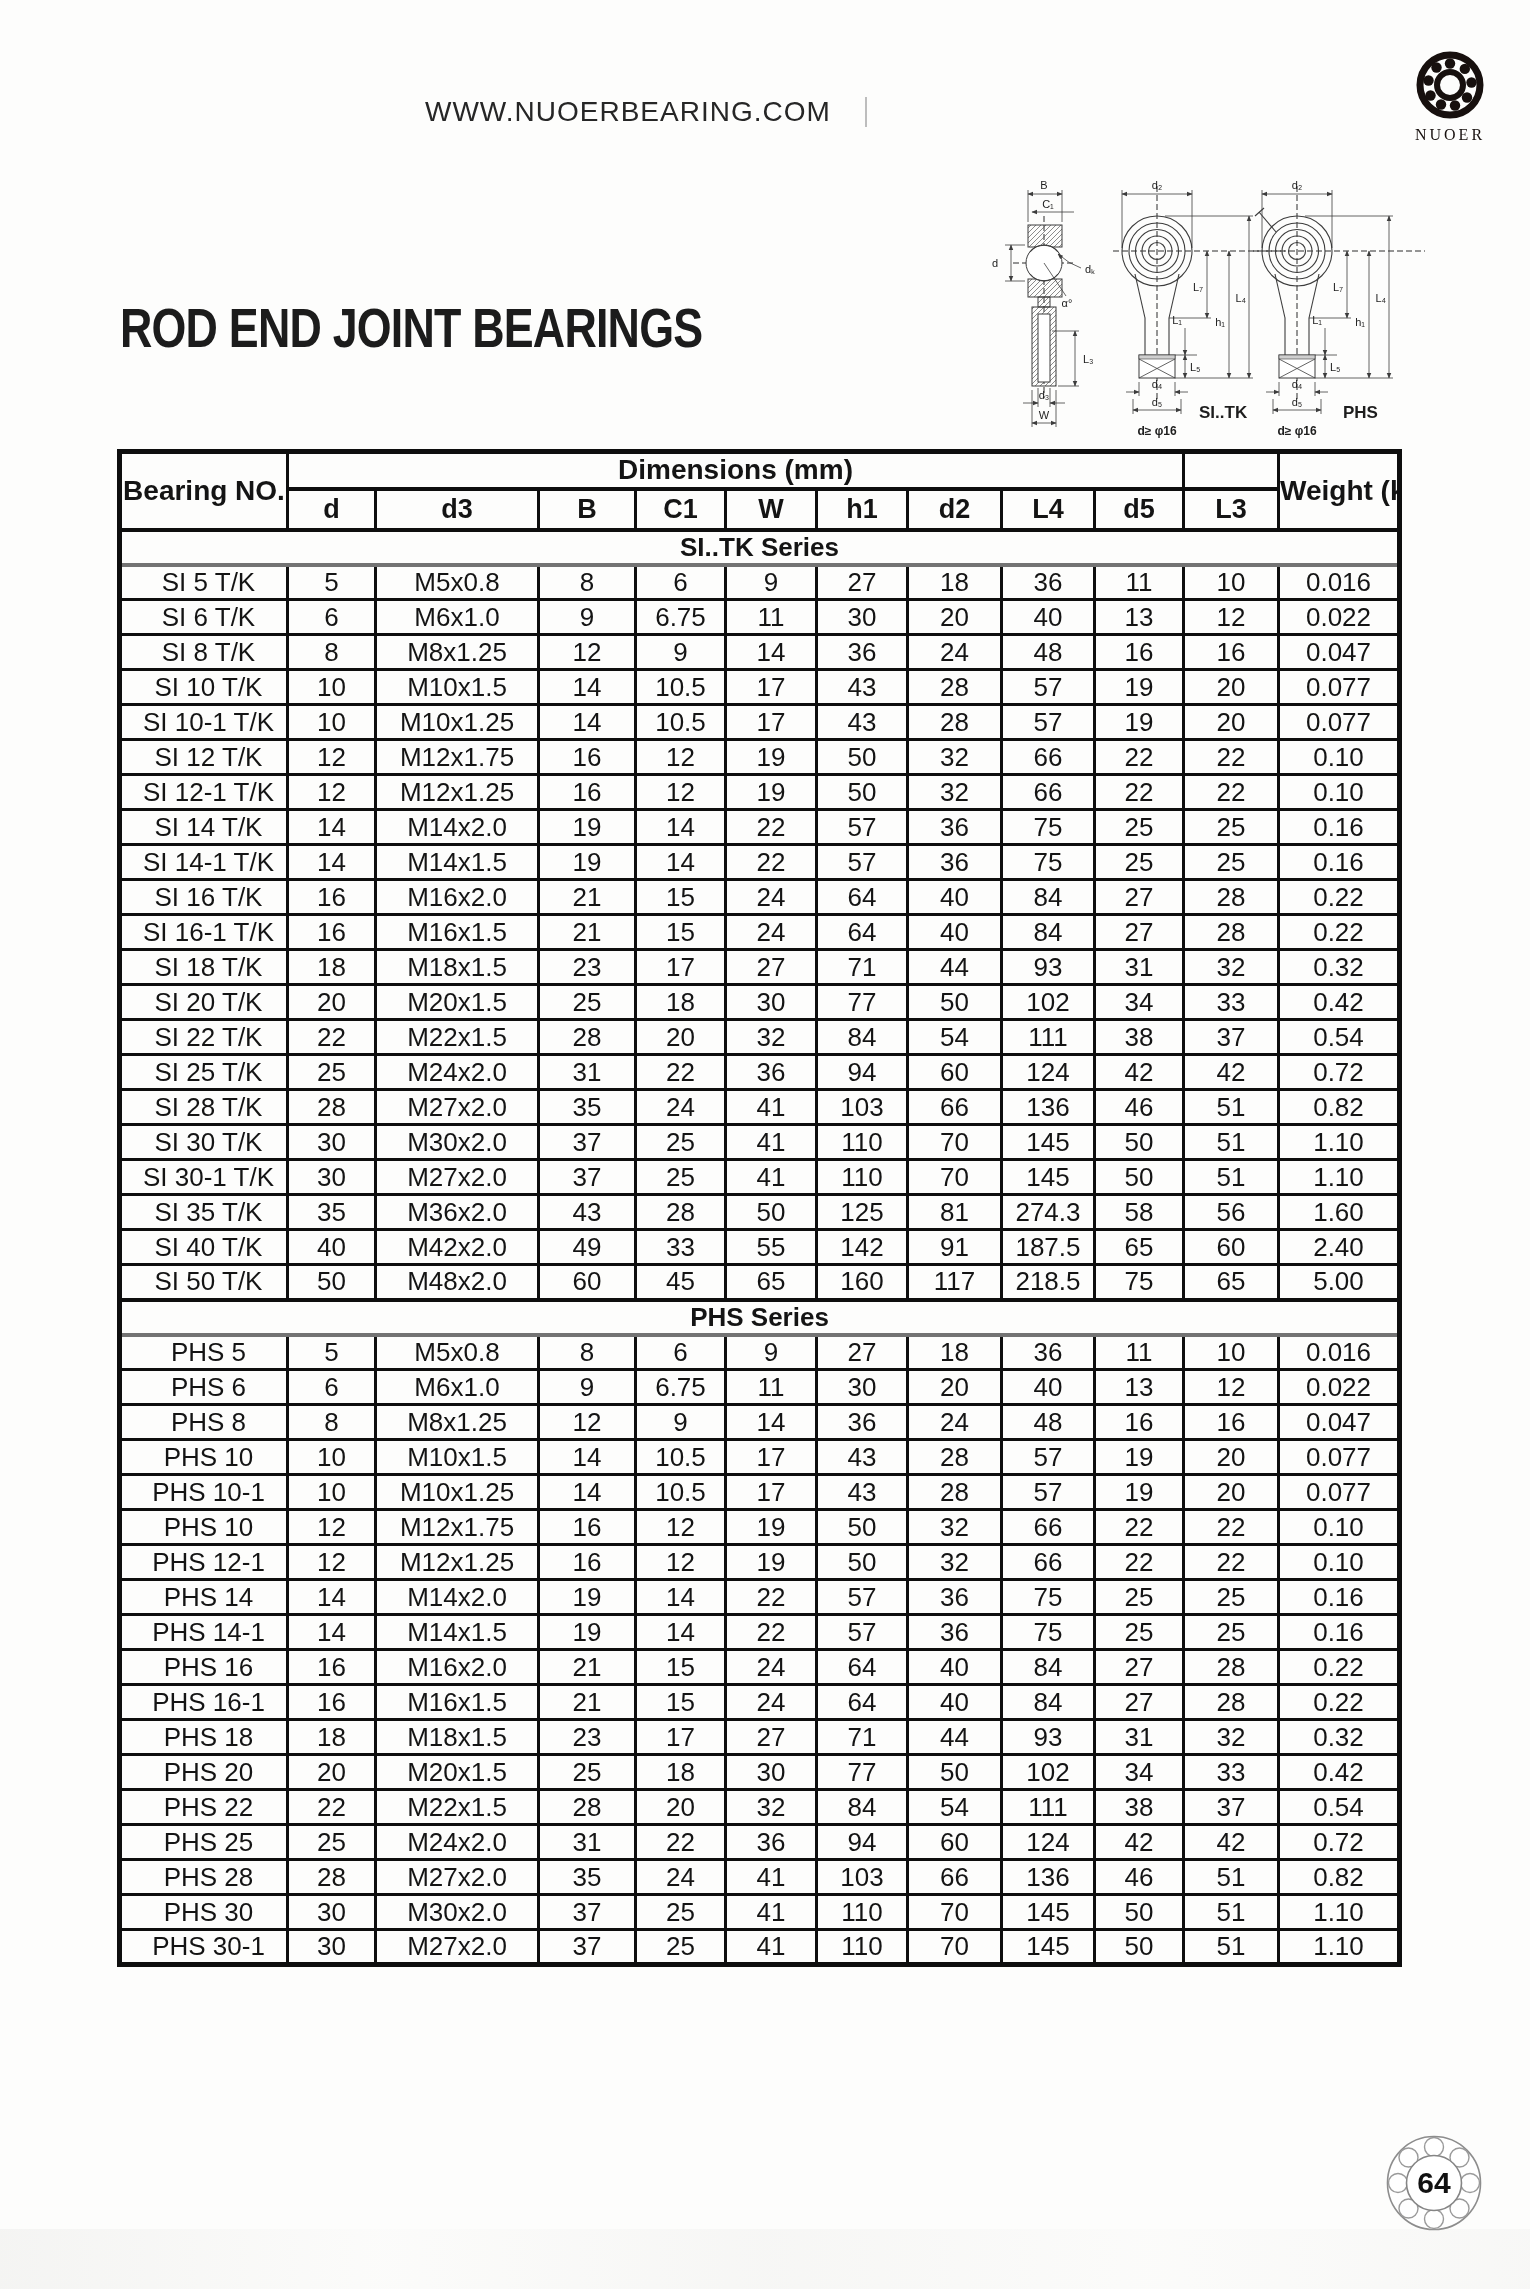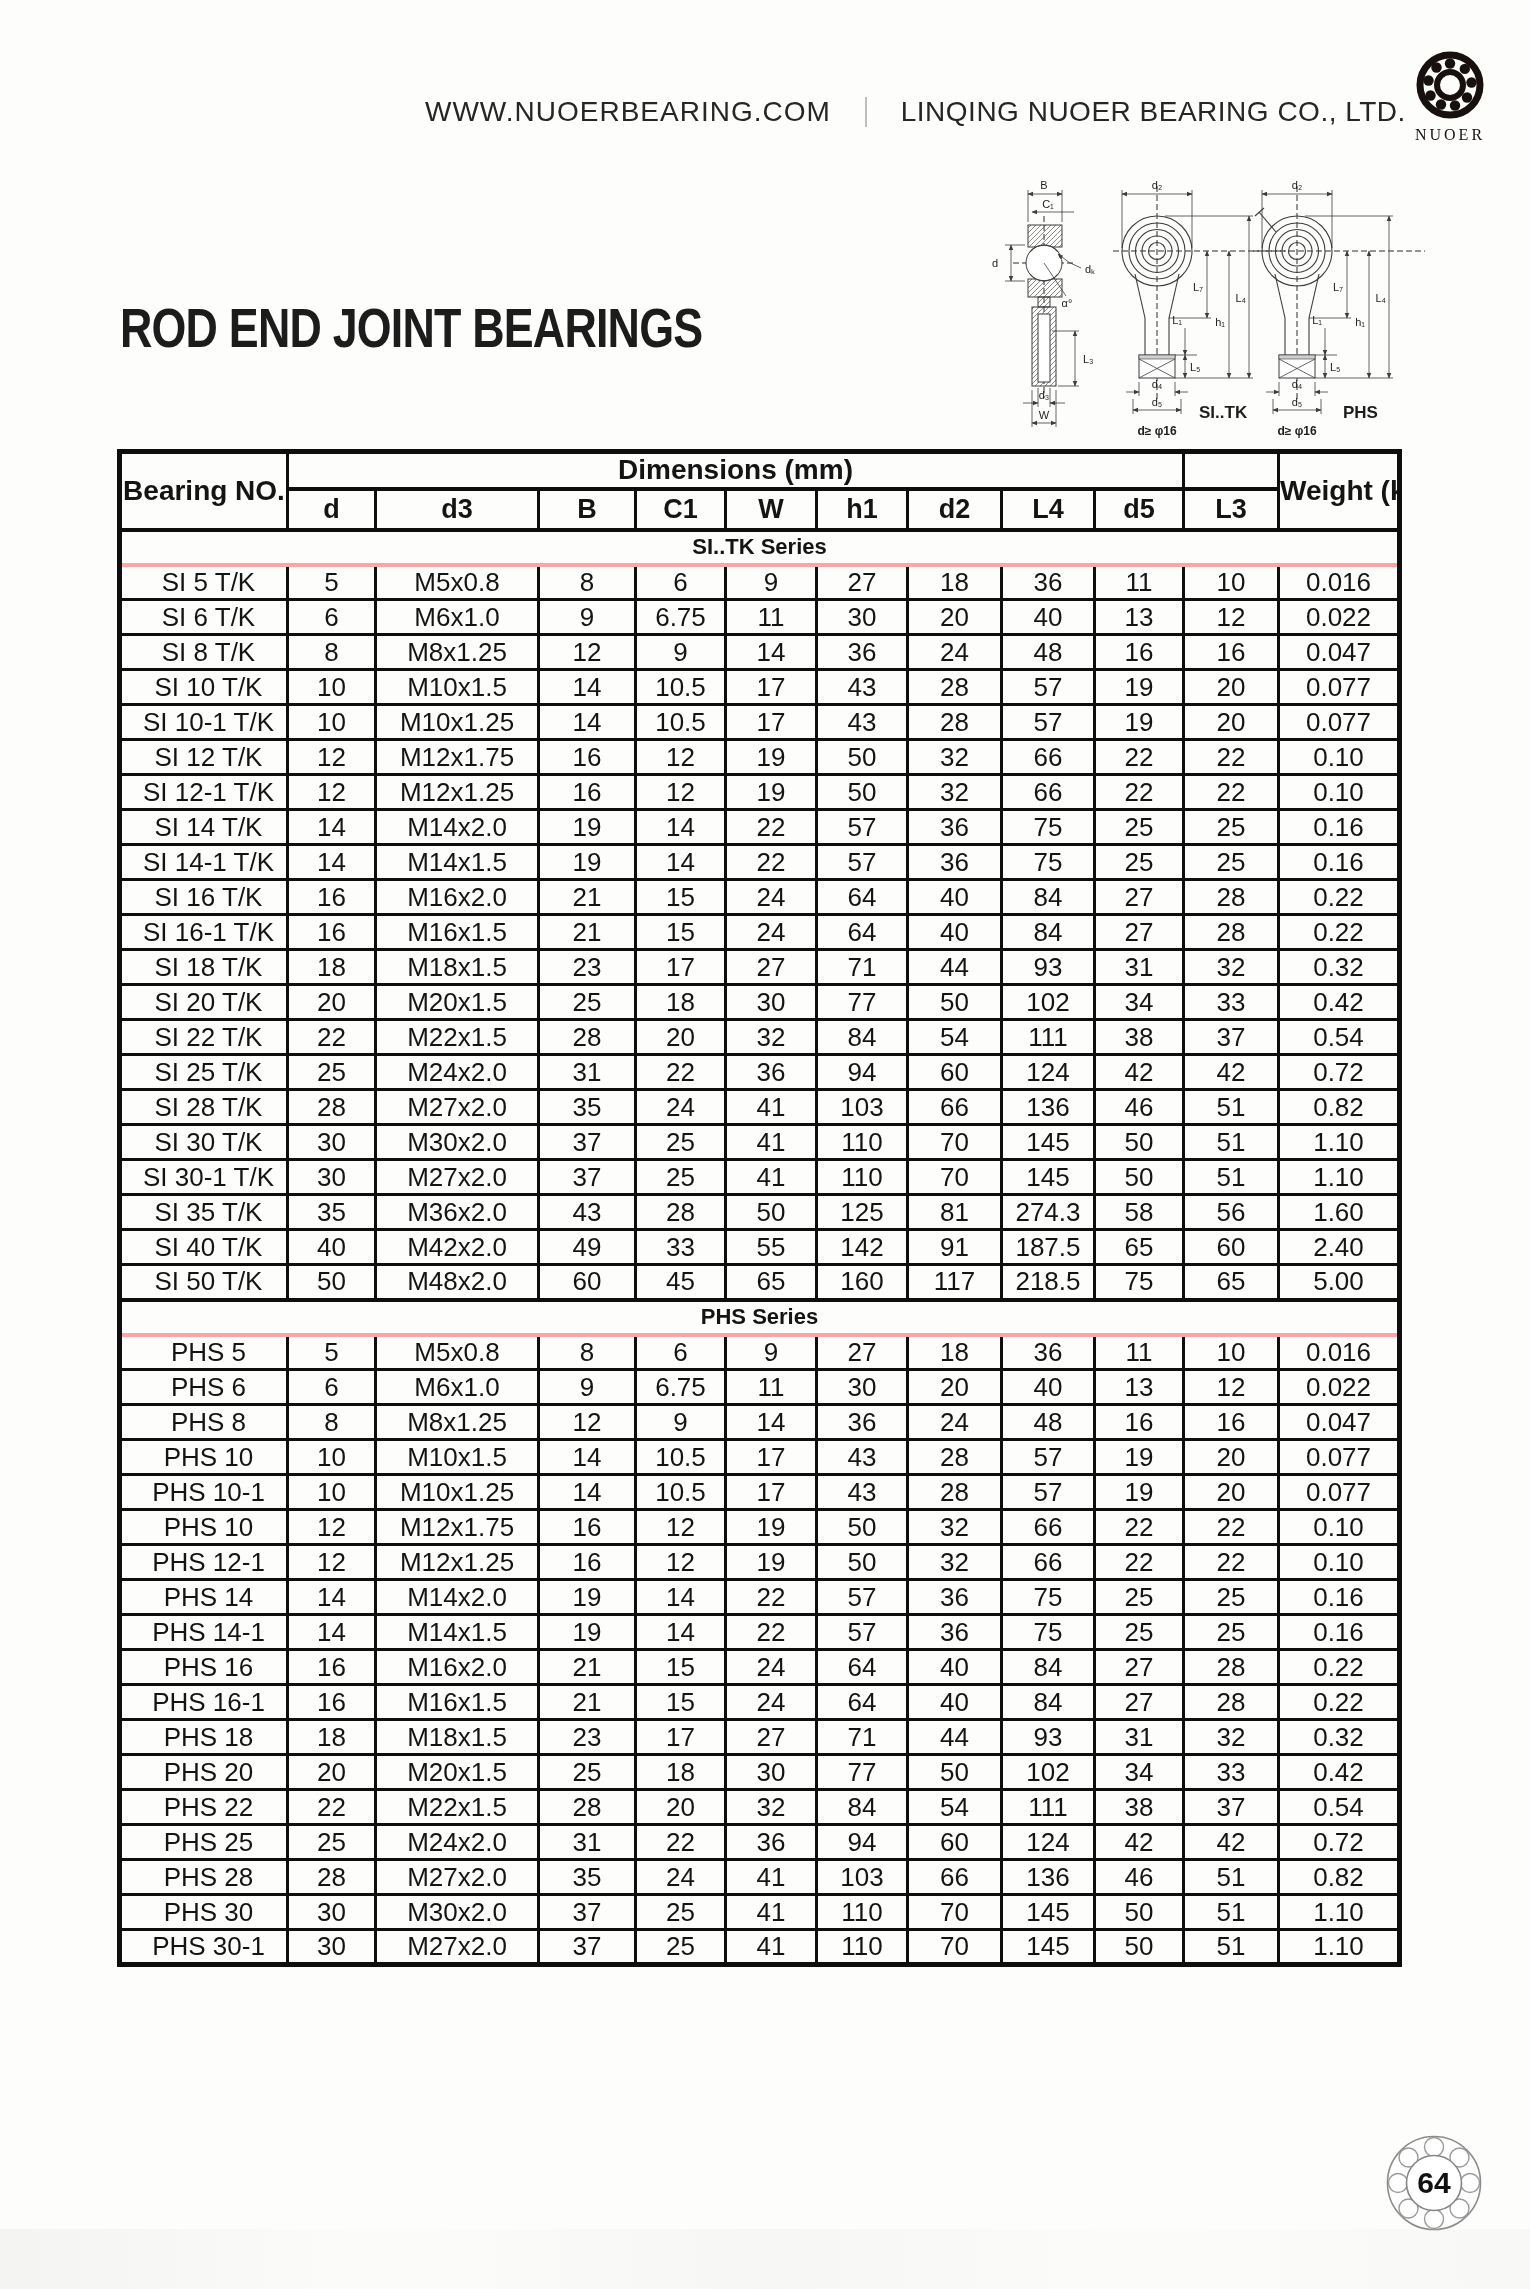--- a/index.html
+++ b/index.html
@@ -62,37 +62,36 @@
     font-size:26px; color:#141414;
   }
   table.spec th, table.spec td{
     border:3px solid #0e0e0e;
     text-align:center; vertical-align:middle;
     overflow:hidden; white-space:nowrap;
   }
   tr.h1-row th{ height:37px; font-size:28px; font-weight:bold; }
   tr.h2-row th{ height:41px; font-size:27px; font-weight:bold; border-top-width:4px;}
   tr.h2-row   { border-bottom:4px solid #0e0e0e; }
-  tr.series-row td{ height:30px; font-size:22px; font-weight:bold; border-top:4px solid #0e0e0e; border-bottom:4px solid #fca5a5;}
+  tr.series-row td{ height:30px; font-size:26px; font-weight:bold; border-top:4px solid #0e0e0e; border-bottom:4px solid #737373;}
   tbody.rows td{ height:35px; }
   td.name-cell{ text-align:left; padding-left:9px; }
 
   
   .page-badge{ position:absolute; left:1384px; top:2133px; width:100px; height:100px; }
   .page-badge text{
     font-family:"Liberation Sans",sans-serif; font-size:30px; font-weight:bold; fill:#111;
   }
 </style>
 </head>
 <body>
 
 <div class="top-header">
   <span class="site">WWW.NUOERBEARING.COM</span>
   <span class="sep"></span>
-  <span class="company">LINQING NUOER BEARING CO., LTD.</span>
 </div>
 
 <div class="logo">
   <svg width="92" height="70" viewBox="0 0 92 70">
     <circle cx="46" cy="35" r="30" fill="none" stroke="#17100e" stroke-width="7"></circle>
     <circle cx="46" cy="35" r="13" fill="none" stroke="#17100e" stroke-width="6"></circle>
     <g fill="#17100e">
       <circle cx="46" cy="13.5" r="5.2"></circle>
         <circle cx="60.8" cy="18.9" r="5.2"></circle>
       <circle cx="67.5" cy="32.5" r="5.2"></circle>

